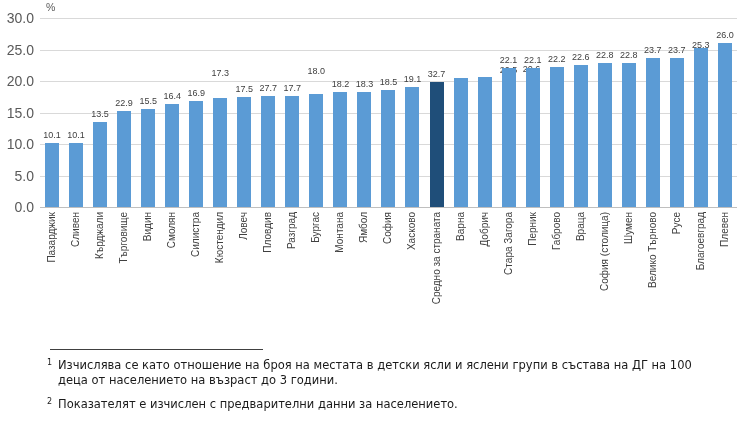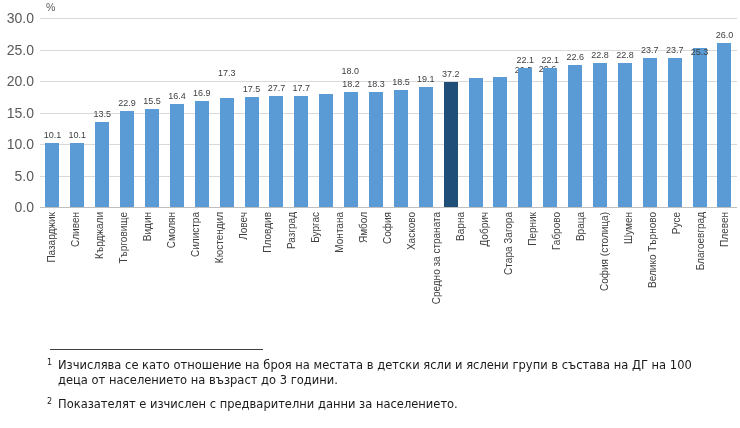--- a/index.html
+++ b/index.html
@@ -113,59 +113,63 @@
         <div class="bar-slot">
           <div class="bar" style="height: 110.9px; background: rgb(91, 155, 213);"></div>
           <div class="bar-value" style="bottom: 113.9px; color: rgb(64, 64, 64);">27.7</div>
         </div>
         <div class="bar-slot">
           <div class="bar" style="height: 111.5px; background: rgb(91, 155, 213);"></div>
           <div class="bar-value" style="bottom: 114.5px; color: rgb(64, 64, 64);">17.7</div>
         </div>
         <div class="bar-slot">
           <div class="bar" style="height: 113.4px; background: rgb(91, 155, 213);"></div>
-          <div class="bar-value" style="bottom: 131px; color: rgb(64, 64, 64); margin-left: 24px;">18.0</div>
+          <div class="bar-value" style="bottom: 131px; color: rgb(64, 64, 64);">18.0</div>
         </div>
         <div class="bar-slot">
           <div class="bar" style="height: 114.7px; background: rgb(91, 155, 213);"></div>
           <div class="bar-value" style="bottom: 117.7px; color: rgb(64, 64, 64);">18.2</div>
         </div>
         <div class="bar-slot">
           <div class="bar" style="height: 115.3px; background: rgb(91, 155, 213);"></div>
           <div class="bar-value" style="bottom: 118.3px; color: rgb(64, 64, 64);">18.3</div>
         </div>
         <div class="bar-slot">
           <div class="bar" style="height: 116.6px; background: rgb(91, 155, 213);"></div>
           <div class="bar-value" style="bottom: 119.6px; color: rgb(64, 64, 64);">18.5</div>
         </div>
         <div class="bar-slot">
           <div class="bar" style="height: 120.3px; background: rgb(91, 155, 213);"></div>
           <div class="bar-value" style="bottom: 123.3px; color: rgb(64, 64, 64);">19.1</div>
         </div>
         <div class="bar-slot">
           <div class="bar" style="height: 125.4px; background: rgb(31, 78, 121);"></div>
-          <div class="bar-value" style="bottom: 128.4px; color: rgb(64, 64, 64);">37.2</div>
+          <div class="bar-value" style="bottom: 128.4px; color: rgb(64, 64, 64);">32.7</div>
         </div>
         <div class="bar-slot">
           <div class="bar" style="height: 129.2px; background: rgb(91, 155, 213);"></div>
           <div class="bar-value" style="bottom: 132.2px; color: rgb(64, 64, 64); margin-left: 48px;">20.5</div>
         </div>
         <div class="bar-slot">
           <div class="bar" style="height: 129.8px; background: rgb(91, 155, 213);"></div>
           <div class="bar-value" style="bottom: 132.8px; color: rgb(64, 64, 64); margin-left: 47px;">20.6</div>
         </div>
         <div class="bar-slot">
           <div class="bar" style="height: 139.2px; background: rgb(91, 155, 213);"></div>
           <div class="bar-value" style="bottom: 142.2px; color: rgb(64, 64, 64);">22.1</div>
         </div>
         <div class="bar-slot">
           <div class="bar" style="height: 139.2px; background: rgb(91, 155, 213);"></div>
           <div class="bar-value" style="bottom: 142.2px; color: rgb(64, 64, 64);">22.1</div>
         </div>
         <div class="bar-slot">
+          <div class="bar" style="height: 139.9px; background: rgb(91, 155, 213);"></div>
+          <div class="bar-value" style="bottom: 142.9px; color: rgb(64, 64, 64);">22.2</div>
+        </div>
+        <div class="bar-slot">
           <div class="bar" style="height: 142.4px; background: rgb(91, 155, 213);"></div>
           <div class="bar-value" style="bottom: 145.4px; color: rgb(64, 64, 64);">22.6</div>
         </div>
         <div class="bar-slot">
           <div class="bar" style="height: 143.6px; background: rgb(91, 155, 213);"></div>
           <div class="bar-value" style="bottom: 146.6px; color: rgb(64, 64, 64);">22.8</div>
         </div>
         <div class="bar-slot">
           <div class="bar" style="height: 143.6px; background: rgb(91, 155, 213);"></div>
           <div class="bar-value" style="bottom: 146.6px; color: rgb(64, 64, 64);">22.8</div>
@@ -173,21 +177,21 @@
         <div class="bar-slot">
           <div class="bar" style="height: 149.3px; background: rgb(91, 155, 213);"></div>
           <div class="bar-value" style="bottom: 152.3px; color: rgb(64, 64, 64);">23.7</div>
         </div>
         <div class="bar-slot">
           <div class="bar" style="height: 149.3px; background: rgb(91, 155, 213);"></div>
           <div class="bar-value" style="bottom: 152.3px; color: rgb(64, 64, 64);">23.7</div>
         </div>
         <div class="bar-slot">
           <div class="bar" style="height: 159.4px; background: rgb(91, 155, 213);"></div>
-          <div class="bar-value" style="bottom: 150px; color: rgb(64, 64, 64); margin-top: 18px;">25.3</div>
+          <div class="bar-value" style="bottom: 157px; color: rgb(64, 64, 64); margin-top: 18px;">25.3</div>
         </div>
         <div class="bar-slot">
           <div class="bar" style="height: 163.8px; background: rgb(91, 155, 213);"></div>
           <div class="bar-value" style="bottom: 166.8px; color: rgb(64, 64, 64);">26.0</div>
         </div>
       </div>
   </div>
   <div class="xlabels" id="xlabels">
       <div class="xlabel-slot">
         <span class="xlabel">Пазарджик</span>

